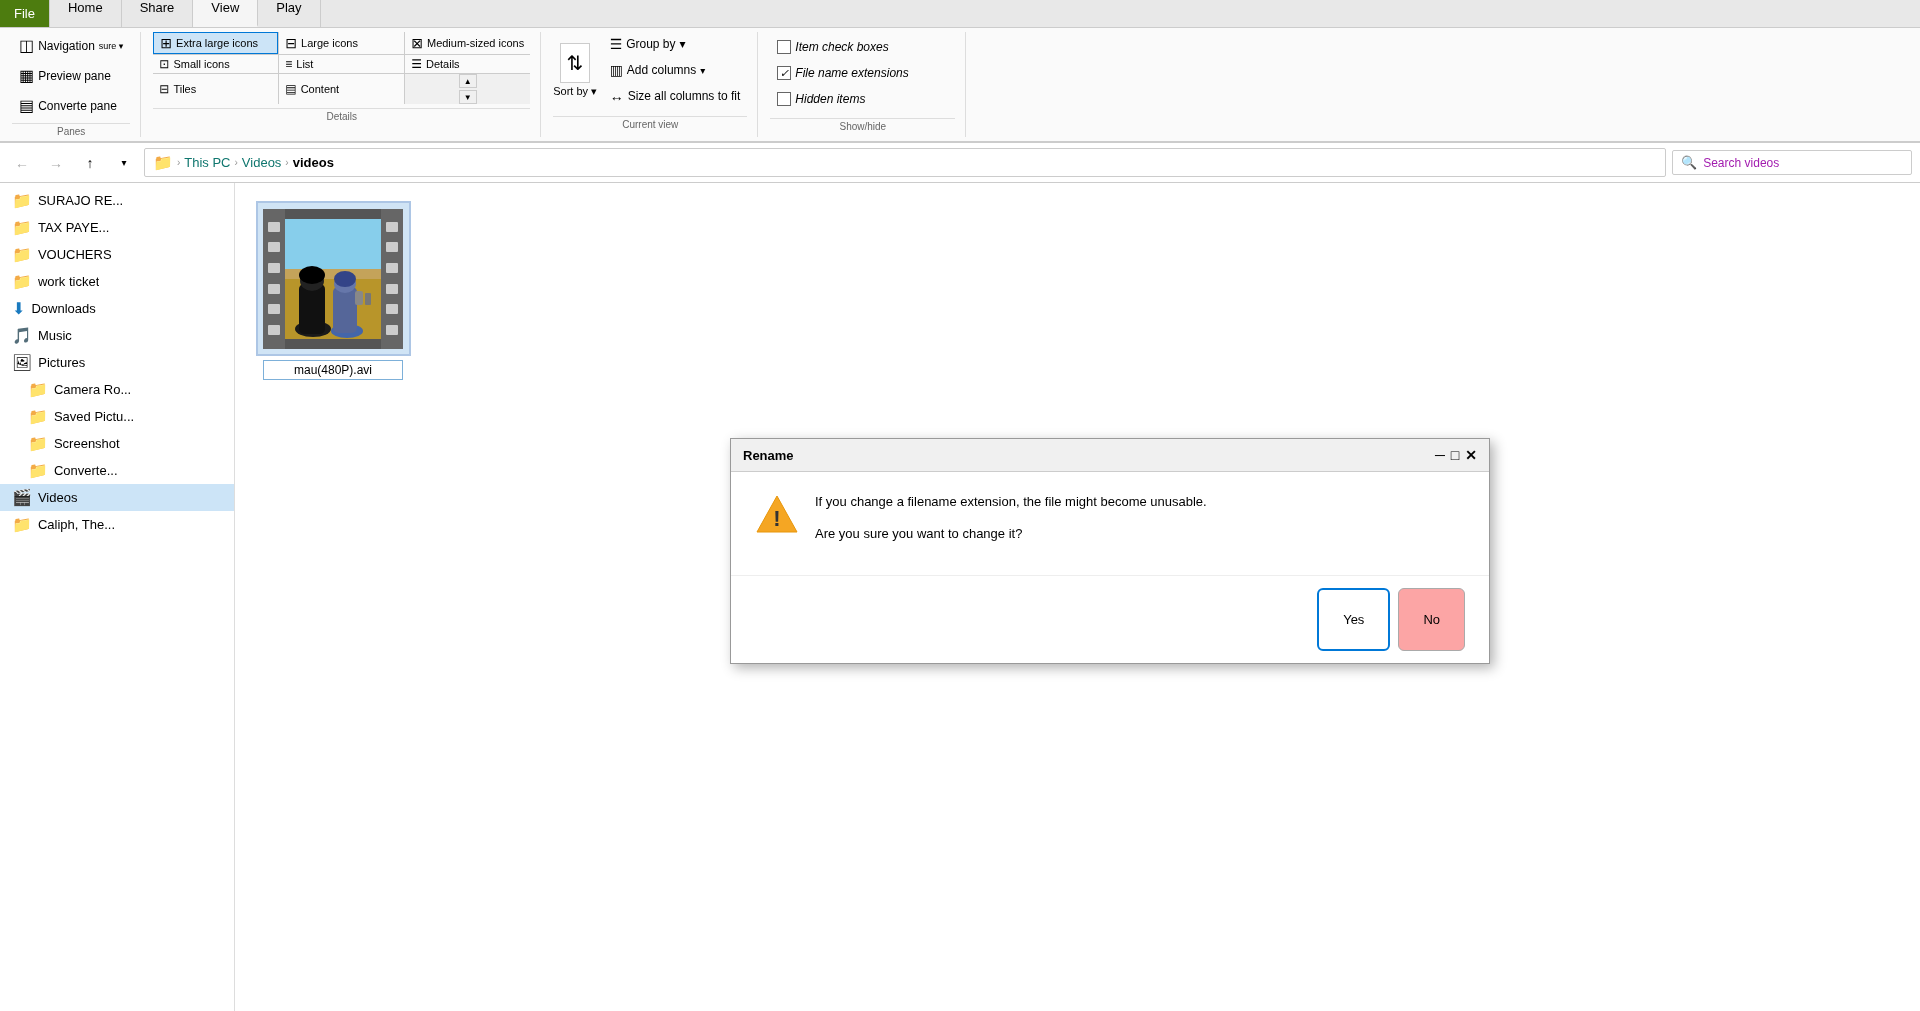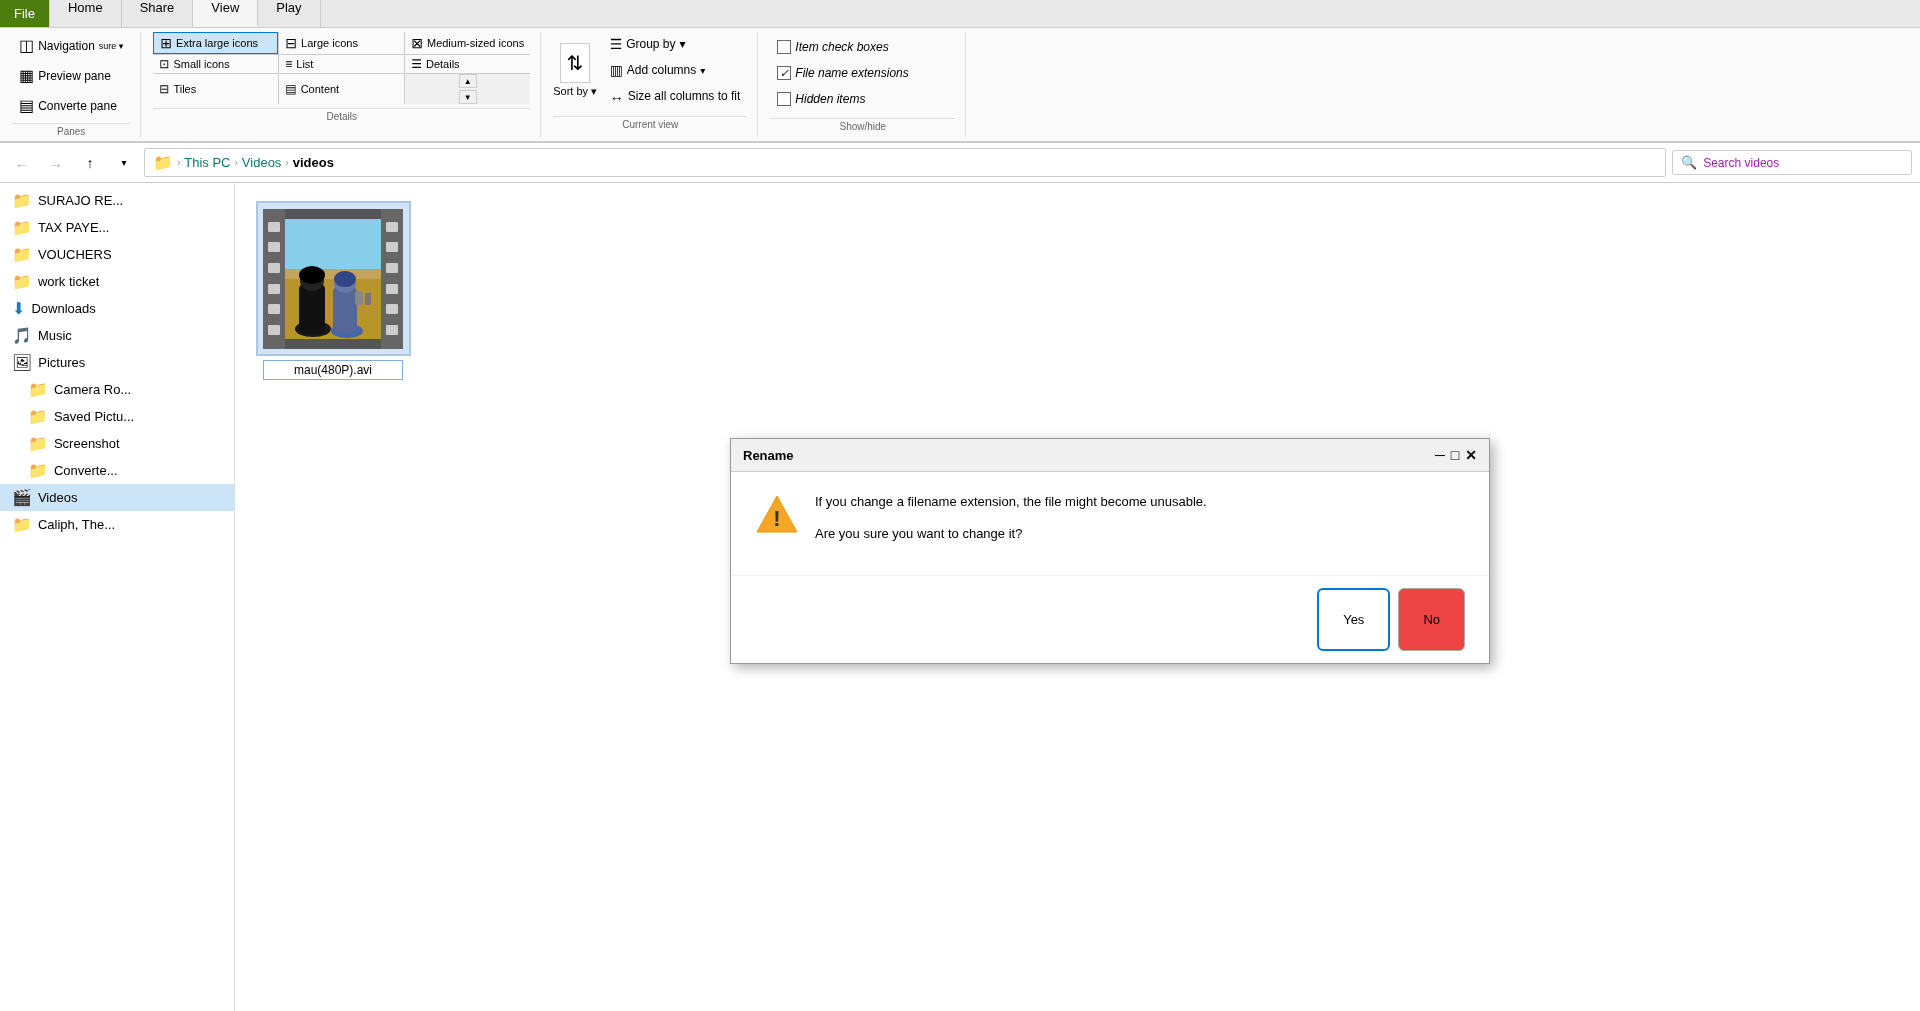--- a/index.html
+++ b/index.html
@@ -61,21 +61,21 @@
     .dialog-overlay { position: fixed; top: 0; left: 0; right: 0; bottom: 0; background: transparent; z-index: 100; display: flex; align-items: flex-start; justify-content: flex-start; }
     .dialog { position: absolute; top: 390px; left: 730px; width: 760px; background: white; border: 1px solid #999; box-shadow: 4px 4px 12px rgba(0,0,0,0.3); margin-top: 48px; }
     .dialog-titlebar { background: #f0f0f0; padding: 8px 12px; font-size: 13px; font-weight: 600; border-bottom: 1px solid #ccc; display: flex; align-items: center; justify-content: space-between; }
     .dialog-body { padding: 20px 24px; display: flex; align-items: flex-start; gap: 16px; }
     .warning-icon { font-size: 40px; color: #f5a623; flex-shrink: 0; margin-top: 2px; }
     .dialog-text { flex: 1; }
     .dialog-text p { margin-bottom: 12px; font-size: 13px; line-height: 1.5; }
     .dialog-footer { padding: 12px 24px; display: flex; justify-content: flex-end; gap: 8px; border-top: 1px solid #eee; }
     .dialog-btn { padding: 22px 24px; font-size: 13px; cursor: pointer; border-radius: 6px; }
     .dialog-btn-yes { background: white; border: 2px solid #0078d7; color: #000; }
-    .dialog-btn-no { background: #ef4444; border: 1px solid #aaa; color: #000; }
+    .dialog-btn-no { background: #fca5a5; border: 1px solid #aaa; color: #000; }
     .pane-btn { display: flex; align-items: center; gap: 4px; padding: 3px 6px; cursor: pointer; border: 1px solid transparent; border-radius: 2px; font-size: 12px; white-space: nowrap; width: 100%; }
   </style>
 </head>
 <body>
 
 <div class="ribbon">
   <div class="tabs-bar">
     <div class="tab blue">File</div>
     <div class="tab">Home</div>
     <div class="tab">Share</div>

